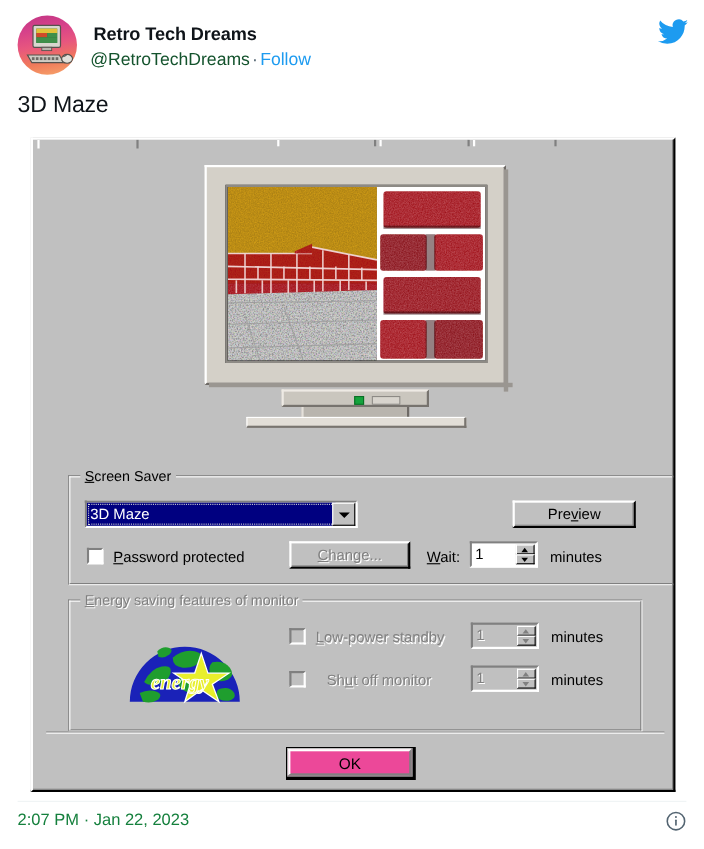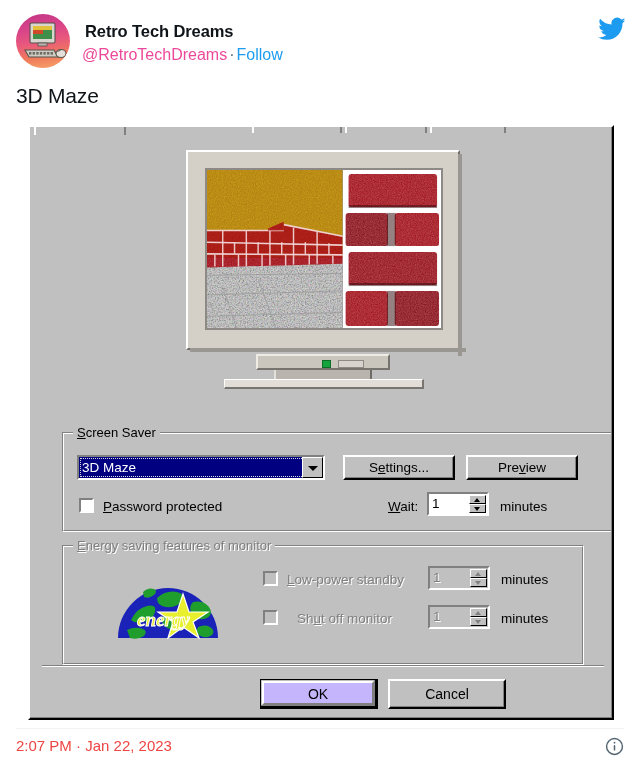--- a/index.html
+++ b/index.html
@@ -36,21 +36,21 @@
     color: #0f1419;
     letter-spacing: -0.1px;
   }
   .acct-line {
     position: absolute;
     left: 82px; top: 46px;
     font-size: 16px;
     color: #536471;
     white-space: nowrap;
   }
-  .acct-handle { color: #ec4899; }
+  .acct-handle { color: #14532d; }
   .acct-dot { color: #536471; padding: 0 2px; }
   .acct-follow { color: #1d9bf0; font-weight: normal; }
 
   .bird-icon {
     position: absolute;
     right: 14px; top: 15px;
     width: 28px; height: 28px;
   }
 
   
@@ -382,21 +382,21 @@
   .act-btn.default {
     border: 1px solid #000000;
     border-right-width: 3px;
     border-bottom-width: 3px;
     line-height: 24px;
   }
   .act-btn.default .inner {
     position: absolute;
     left: 1px; top: 1px;
     right: 1px; bottom: 1px;
-    background: #c4b5fd;
+    background: #ec4899;
     border-top: 2px solid #ffffff;
     border-left: 2px solid #ffffff;
     border-right: 2px solid #808080;
     border-bottom: 2px solid #808080;
     line-height: 22px;
   }
   #act-ok     { left: 230px; }
   #act-cancel { left: 358px; }
   #act-apply  { left: 486px; }
 
@@ -404,21 +404,21 @@
   .footer-rule {
     position: absolute;
     left: 16px; top: 728px;
     width: 608px; height: 1px;
     background: #eff3f4;
   }
   .footer-time {
     position: absolute;
     left: 16px; top: 737px;
     font-size: 15px;
-    color: #ef4444;
+    color: #15803d;
   }
   .info-icon {
     position: absolute;
     right: 16px; top: 737px;
     width: 19px; height: 19px;
   }
 </style>
 </head>
 <body>
 
@@ -583,30 +583,30 @@
       <div class="gb-inner"></div>
       <div class="gb-title"><u>S</u>creen Saver</div>
 
       <div class="combo">
         <div class="combo-field">3D Maze</div>
         <div class="combo-arrow">
             <i></i>
           </div>
       </div>
 
-      <div class="btn" id="btn-settings">
-        <span>S<u>e</u>ttings...</span>
-      </div>
       <div class="btn" id="btn-preview">
         <span>Pre<u>v</u>iew</span>
       </div>
 
       <span class="checkbox" style="left:16px; top:65px;"></span>
       <span class="lbl" style="left:40px; top:66px;"><u>P</u>assword protected</span>
 
+      <div class="btn disabled" id="btn-change">
+        <span><u>C</u>hange...</span>
+      </div>
 
       <span class="lbl" style="left:325px; top:66px;"><u>W</u>ait:</span>
       <div class="spin" style="left:364px; top:59px;">
         <span class="spin-val">1</span>
         <span class="spin-btns">
           <span class="spin-b up">
               <i></i>
             </span>
           <span class="spin-b dn">
               <i></i>
@@ -670,23 +670,20 @@
         </span>
       </div>
       <span class="lbl" style="left:438px; top:65px;">minutes</span>
     </div>
 
     <div class="hsep"></div>
 
     <div class="act-btn default" id="act-ok">
       <div class="inner">OK</div>
     </div>
-    <div class="act-btn" id="act-cancel">
-      <span>Cancel</span>
-    </div>
 
   </div>
 </div>
 
 <div class="footer-rule"></div>
 <div class="footer-time">2:07 PM · Jan 22, 2023</div>
 <span class="info-icon">
   <svg width="19" height="19" viewBox="0 0 24 24">
     <circle cx="12" cy="12" r="10" fill="none" stroke="#536471" stroke-width="1.8"></circle>
     <circle cx="12" cy="7.2" r="1.15" fill="#536471"></circle>

